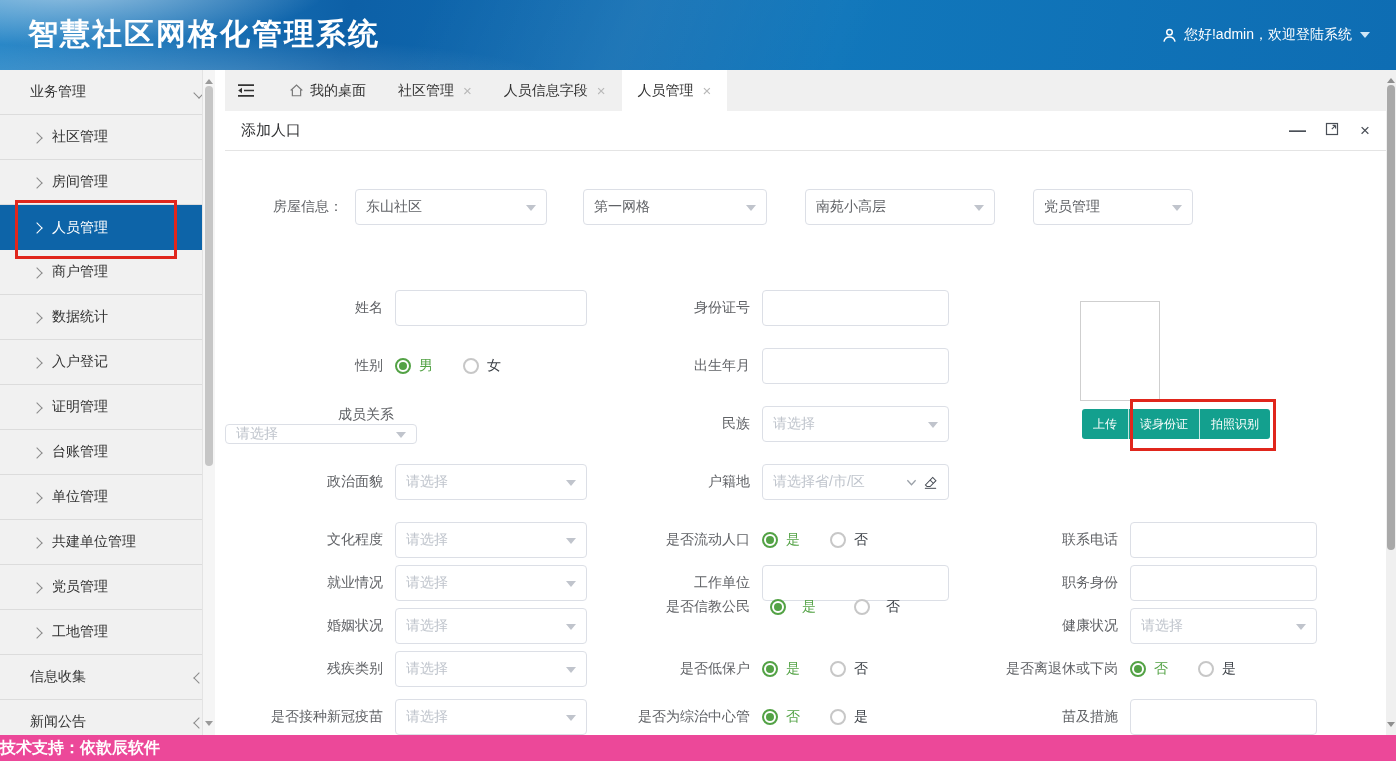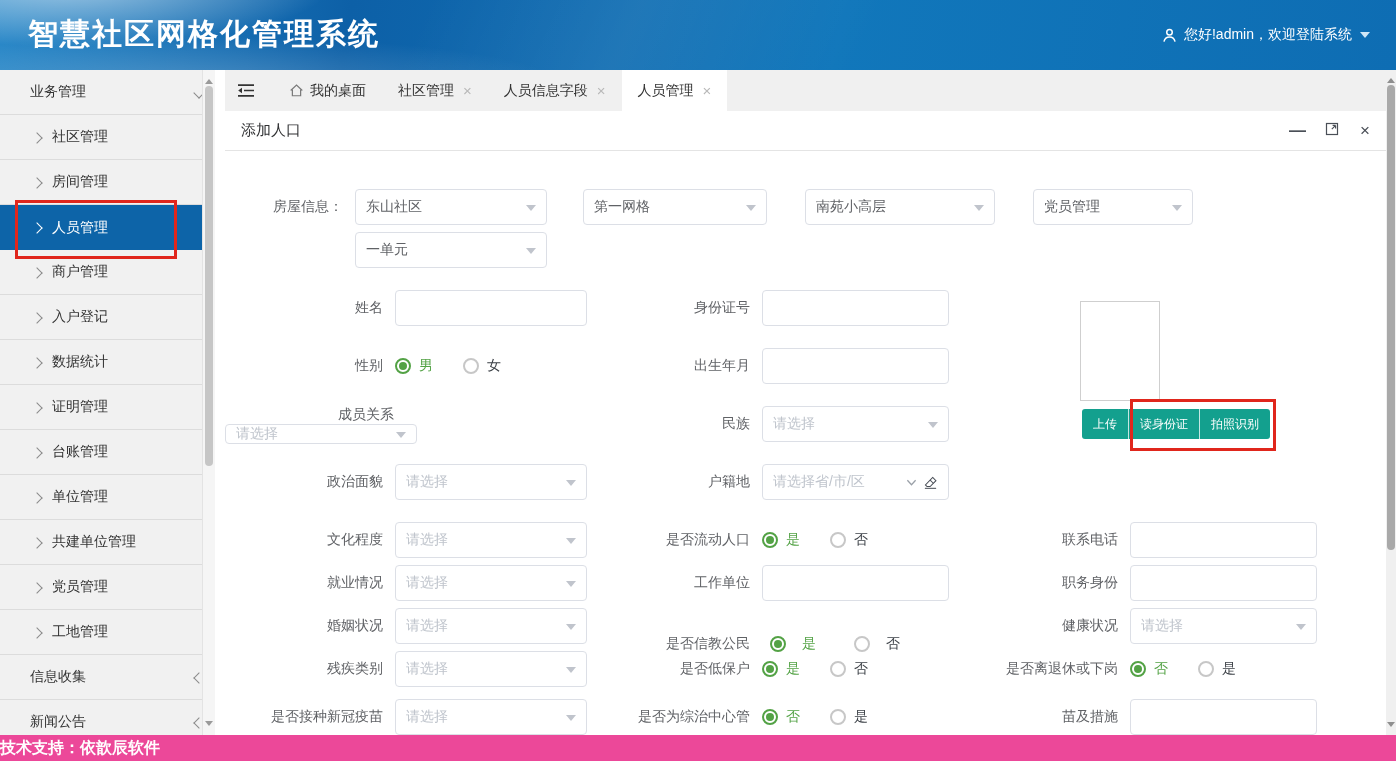--- a/index.html
+++ b/index.html
@@ -132,25 +132,25 @@
         <div class="mrow item active">
             <span class="chev right"></span>
             <span>人员管理</span>
           </div>
         <div class="mrow item">
             <span class="chev right"></span>
             <span>商户管理</span>
           </div>
         <div class="mrow item">
             <span class="chev right"></span>
+            <span>数据统计</span>
+          </div>
+        <div class="mrow item">
+            <span class="chev right"></span>
             <span>入户登记</span>
-          </div>
-        <div class="mrow item">
-            <span class="chev right"></span>
-            <span>数据统计</span>
           </div>
         <div class="mrow item">
             <span class="chev right"></span>
             <span>证明管理</span>
           </div>
         <div class="mrow item">
             <span class="chev right"></span>
             <span>台账管理</span>
           </div>
         <div class="mrow item">
@@ -246,24 +246,20 @@
               <i class="tri"></i>
             </div>
           <div class="ctl sel ws4" style="margin-left:38px;">
               <span class="val">党员管理</span>
               <i class="tri"></i>
             </div>
         </div>
 
         <div class="fg" style="left:0;top:81px;">
           <span class="flabel lwh"></span>
-          <div class="ctl sel wc1">
-              <span class="val">一单元</span>
-              <i class="tri"></i>
-            </div>
         </div>
 
         <div class="fg" style="left:0;top:139px;">
           <span class="flabel lw1">姓名</span>
           <input class="ctl wc1" style="">
         </div>
         <div class="fg" style="left:0;top:197px;">
           <span class="flabel lw1">性别</span>
           <span class="radio checked"></span>
           <span class="rlab on">男</span>
@@ -355,21 +351,21 @@
           <span class="flabel lw2">是否流动人口</span>
           <span class="radio checked"></span>
           <span class="rlab on">是</span>
           <span class="radio"></span>
           <span class="rlab">否</span>
         </div>
         <div class="fg" style="left:385px;top:414px;">
           <span class="flabel lw2">工作单位</span>
           <input class="ctl wc2" style="">
         </div>
-        <div class="fg" style="left:385px;top:475px;gap:8px;">
+        <div class="fg" style="left:385px;top:438px;gap:8px;">
           <span class="flabel lw2">是否信教公民</span>
           <span class="radio checked"></span>
           <span class="rlab on">是</span>
           <span class="radio"></span>
           <span class="rlab">否</span>
         </div>
         <div class="fg" style="left:385px;top:500px;">
           <span class="flabel lw2">是否低保户</span>
           <span class="radio checked"></span>
           <span class="rlab on">是</span>

